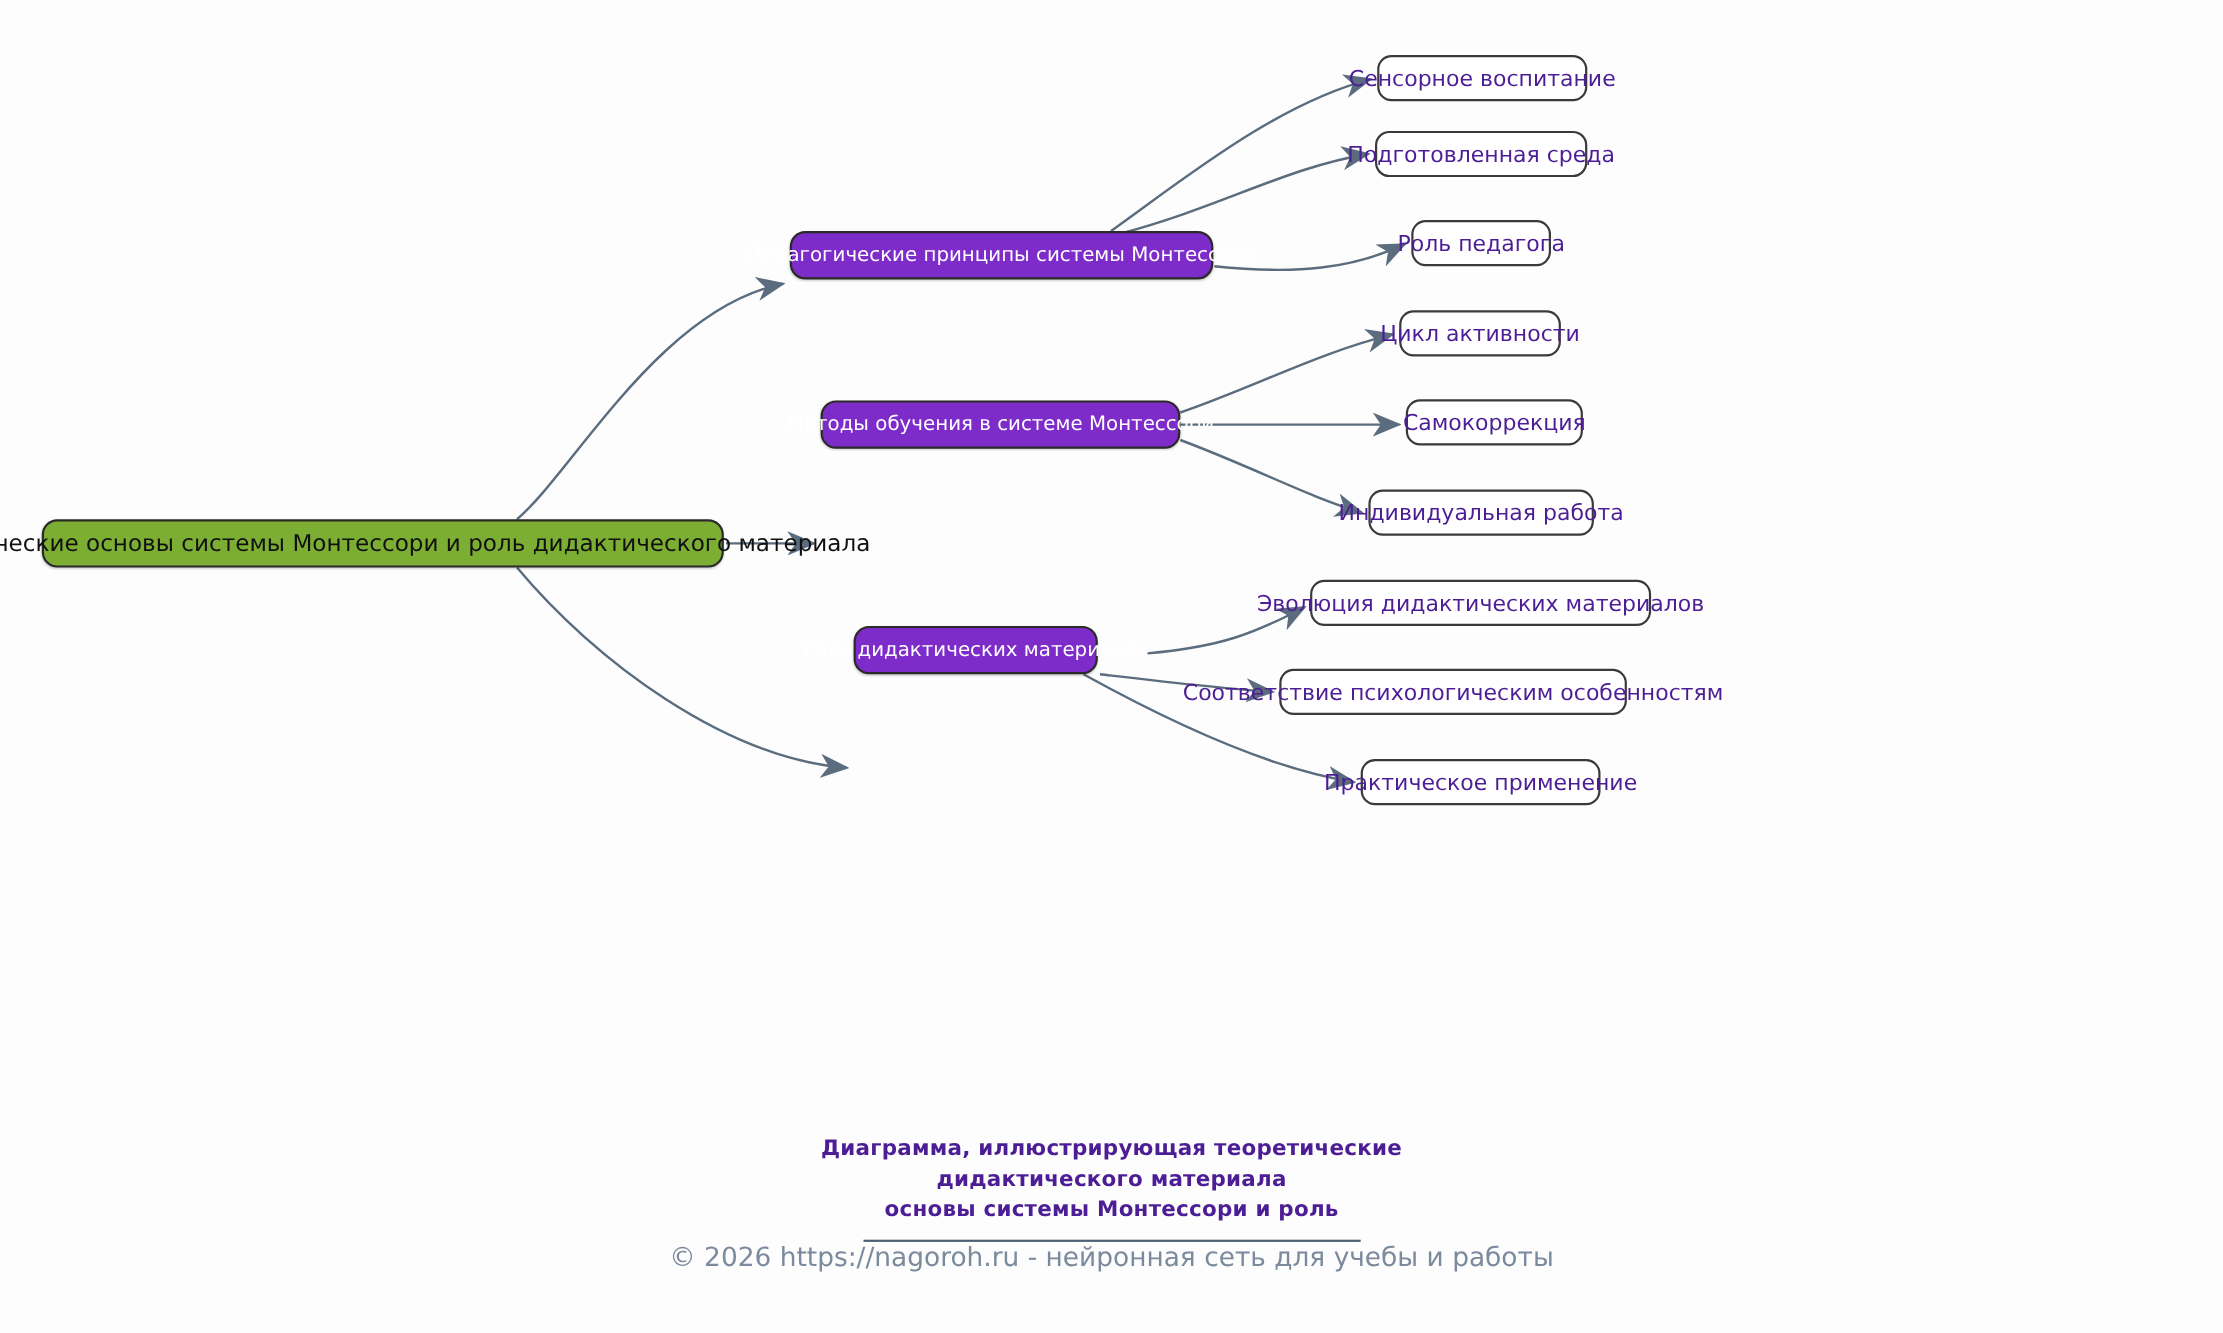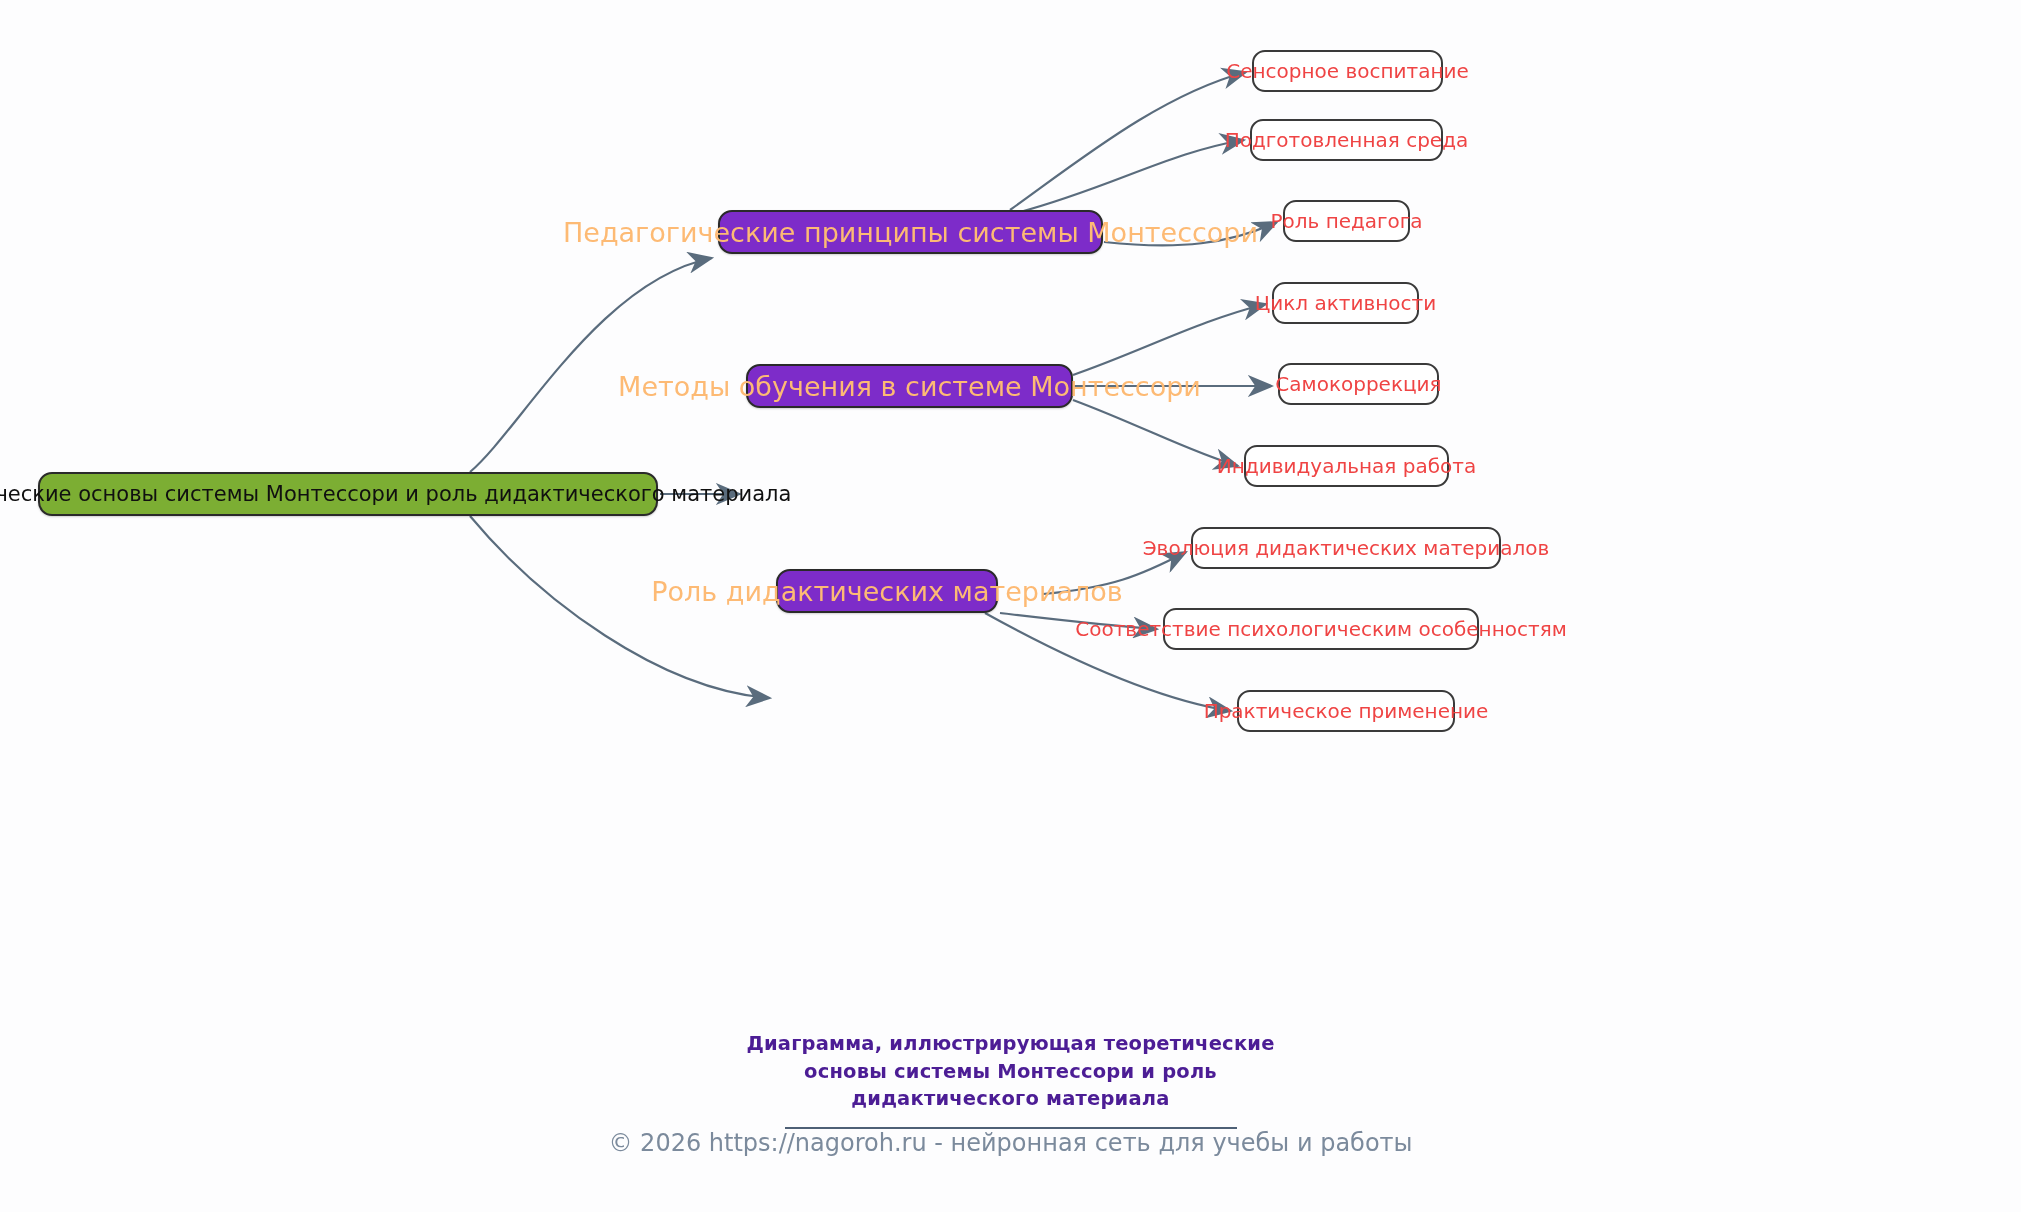--- a/index.html
+++ b/index.html
@@ -45,31 +45,31 @@
     color: #101010;
     font-size: 21px;
     padding: 0 16px;
     box-shadow: 0 1px 2px rgba(0,0,0,0.18);
   }
 
   .node-branch {
     background: #7d2cc9;
     border: 2px solid #2a2a2a;
     border-radius: 14px;
-    color: #fdba74;
-    font-size: 27px;
+    color: #ffffff;
+    font-size: 18px;
     padding: 0 16px;
     box-shadow: 0 1px 2px rgba(0,0,0,0.18);
   }
 
   .node-leaf {
     background: #ffffff;
     border: 2px solid #3a3a3a;
     border-radius: 13px;
-    color: #ef4444;
+    color: #4c1d95;
     font-size: 20px;
     padding: 0 16px;
   }
 
   
   .caption-wrap {
     position: absolute;
     left: 0;
     top: 1030px;
     width: 2021px;
@@ -164,20 +164,20 @@
   <div class="node node-leaf" style="left:1163px; top:608px; width:316px; height:42px;">
     <span>Соответствие психологическим особенностям</span>
   </div>
   <div class="node node-leaf" style="left:1237px; top:690px; width:218px; height:42px;">
     <span>Практическое применение</span>
   </div>
 
   <div class="caption-wrap">
     <div class="caption-title">
       <div>Диаграмма, иллюстрирующая теоретические</div>
+      <div>дидактического материала</div>
       <div>основы системы Монтессори и роль</div>
-      <div>дидактического материала</div>
     </div>
     <div class="caption-rule"></div>
     <div class="caption-footer">© 2026 https://nagoroh.ru - нейронная сеть для учебы и работы</div>
   </div>
 
 </div>
 
 </body></html>

